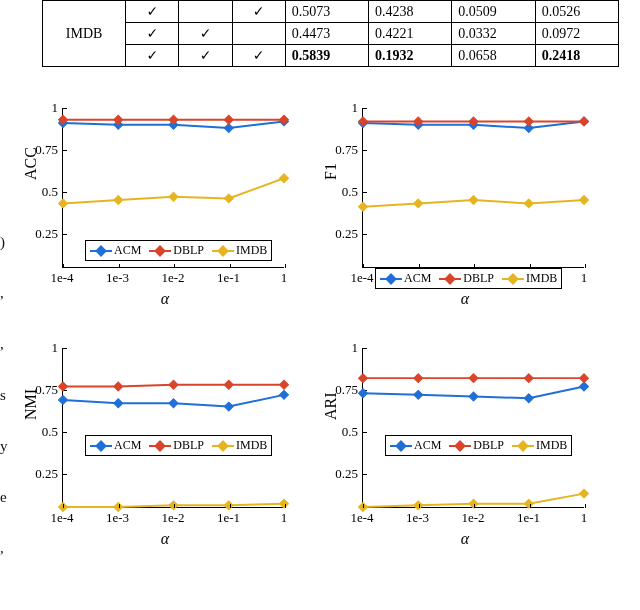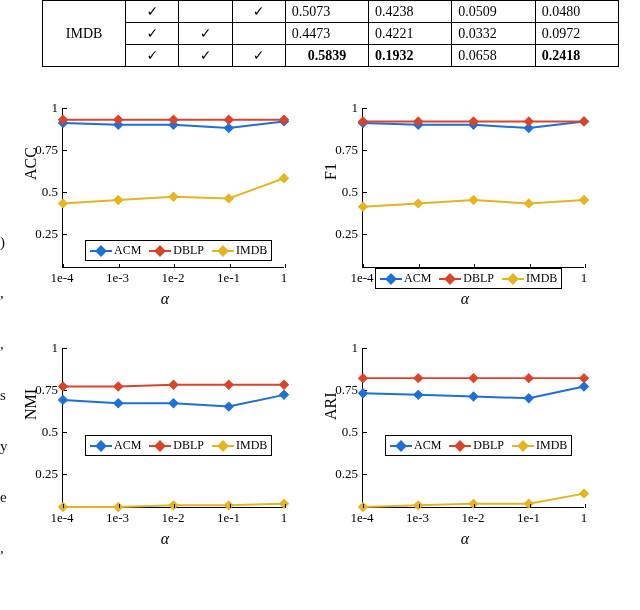--- a/index.html
+++ b/index.html
@@ -173,36 +173,36 @@
   <table class="tbl">
     <tbody id="tbl-body">
         <tr>
           <td class="rowhead" rowspan="3">IMDB</td>
           <td class="chk">✓</td>
           <td class="chk"></td>
           <td class="chk">✓</td>
           <td class="num">0.5073</td>
           <td class="num">0.4238</td>
           <td class="num">0.0509</td>
-          <td class="num">0.0480</td>
+          <td class="num">0.0526</td>
         </tr>
         <tr>
           <td class="chk">✓</td>
           <td class="chk">✓</td>
           <td class="chk"></td>
           <td class="num">0.4473</td>
           <td class="num">0.4221</td>
           <td class="num">0.0332</td>
           <td class="num">0.0972</td>
         </tr>
         <tr class="bold">
           <td class="chk">✓</td>
           <td class="chk">✓</td>
           <td class="chk">✓</td>
-          <td class="num" style="font-weight: bold; text-align: center;">0.5839</td>
+          <td class="num" style="font-weight: bold;">0.5839</td>
           <td class="num" style="font-weight: bold;">0.1932</td>
           <td class="num" style="font-weight: normal;">0.0658</td>
           <td class="num" style="font-weight: bold;">0.2418</td>
         </tr>
       </tbody>
   </table>
 
   <div class="left-garble" id="left-garble">
       <div>)</div>
       <div>,</div>

